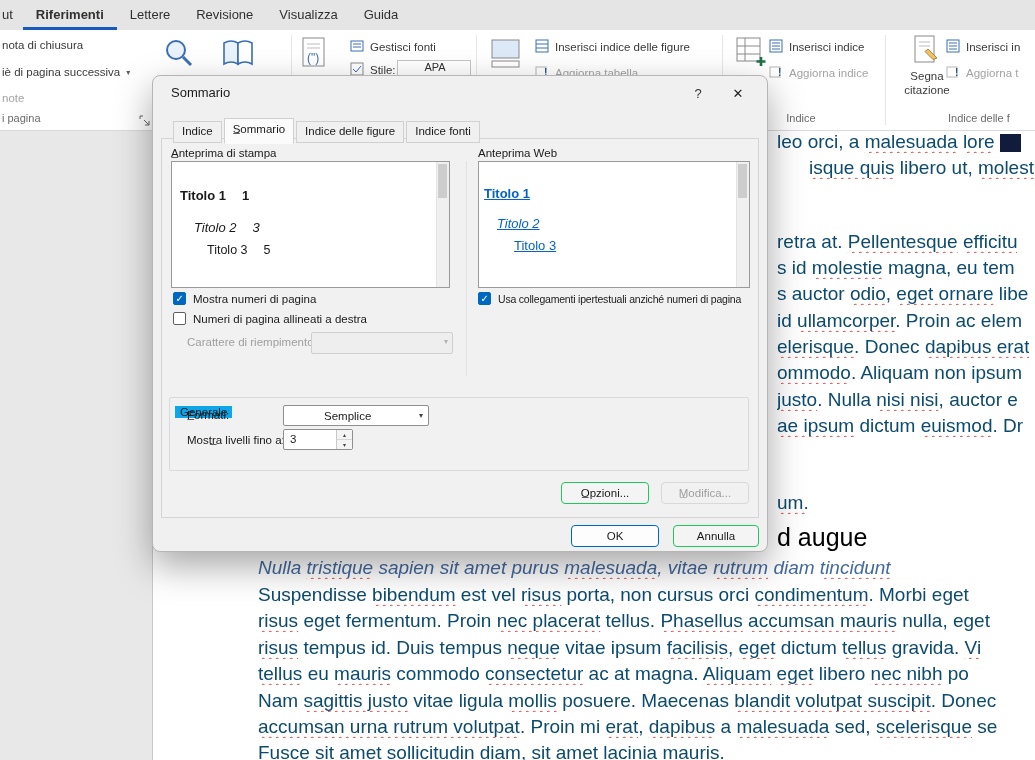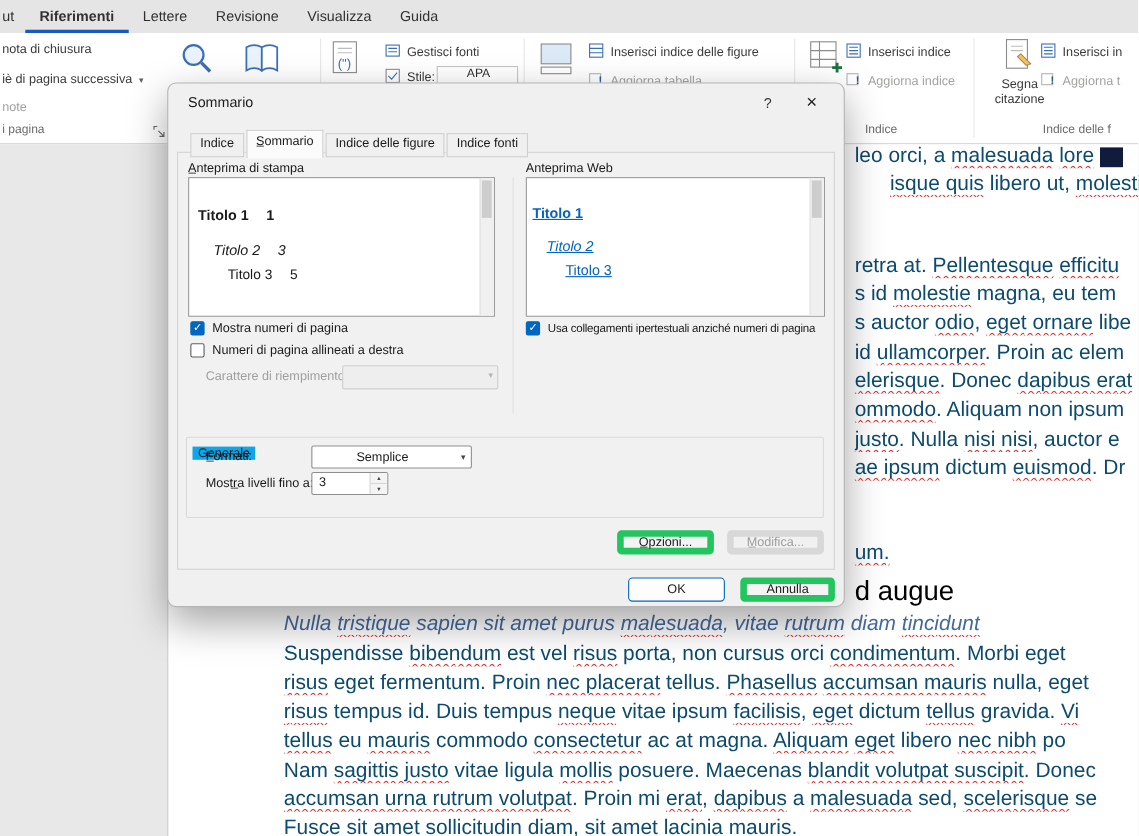--- a/index.html
+++ b/index.html
@@ -86,21 +86,21 @@
   .lvl-label{left:34px;top:358px;}
   .spinner{position:absolute;left:130px;top:353px;width:70px;height:21px;background:#fff;border:1px solid #8f8f8f;
            border-radius:2px;box-sizing:border-box;}
   .spin-val{position:absolute;left:6px;top:3px;font-size:11.5px;}
   .spin-btns{position:absolute;right:0;top:0;width:15px;height:100%;border-left:1px solid #c9c9c9;display:flex;
              flex-direction:column;}
   .spin-up,.spin-down{flex:1;display:flex;align-items:center;justify-content:center;font-size:6px;color:#444;
                       background:#f4f4f4;font-family:"DejaVu Sans",sans-serif;}
   .spin-up{border-bottom:1px solid #d6d6d6;}
   .btn{position:absolute;height:22px;display:flex;align-items:center;justify-content:center;font-size:11.5px;
-       border-radius:4px;border:6px solid #22c55e;background:#f4f4f4;color:#1a1a1a;box-sizing:border-box;}
+       border-radius:4px;border:1px solid #22c55e;background:#f4f4f4;color:#1a1a1a;box-sizing:border-box;}
   .btn-options{left:408px;top:406px;width:88px;}
   .btn-modify{left:508px;top:406px;width:88px;color:#9e9e9e;background:#f1f1f1;border-color:#d8d8d8;}
   .btn-ok{left:418px;top:449px;width:88px;background:#fdfdfd;border:1.5px solid #0067c0;}
   .btn-cancel{left:520px;top:449px;width:86px;}
 </style>
 </head>
 <body>
 
 <div class="app">
 

